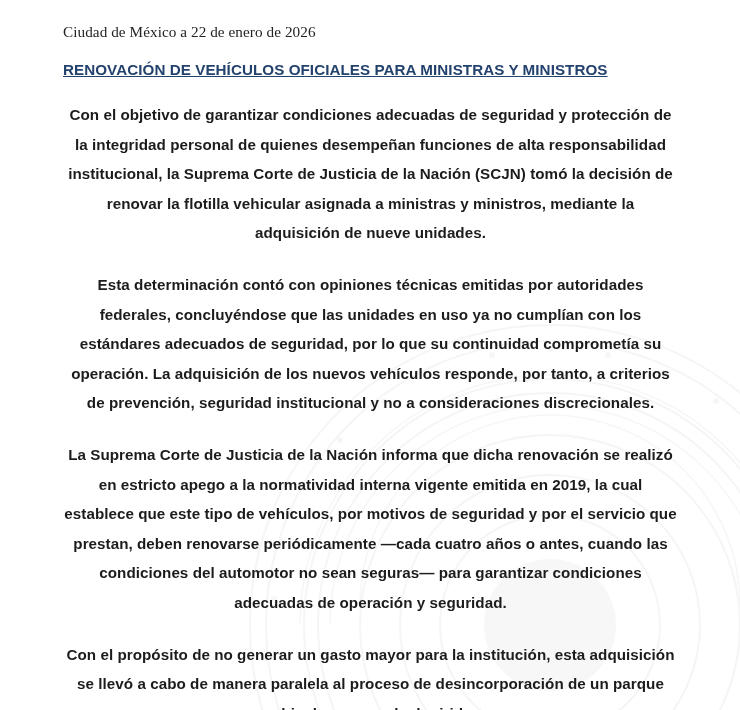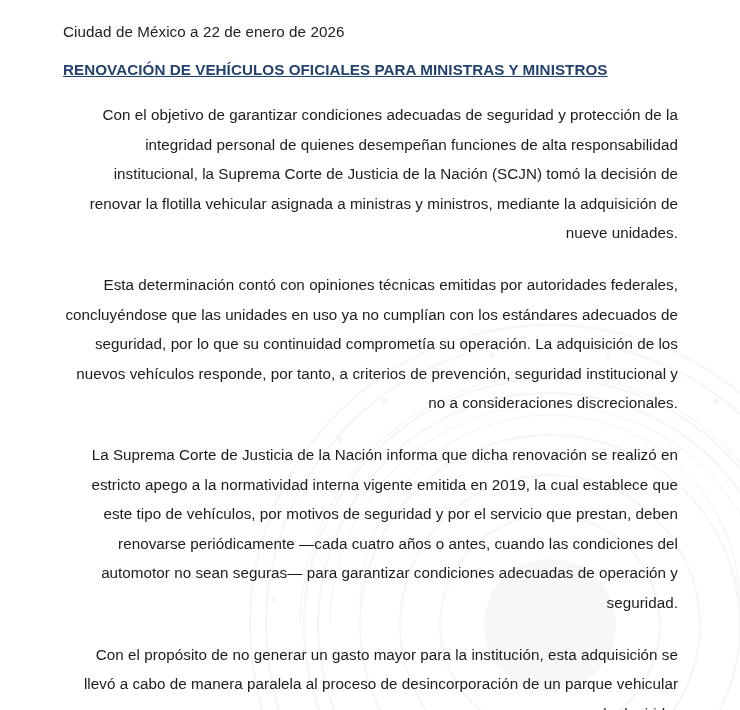--- a/index.html
+++ b/index.html
@@ -36,20 +36,21 @@
     box-sizing: border-box;
     height: 100%;
   }
 
   .dateline {
     font-size: 15.2px;
     line-height: 20px;
     color: #232323;
     letter-spacing: 0.005em;
     margin: 0 0 18px 0;
+    font-family: Liberation Serif, serif;
   }
 
   .doc-title {
     font-size: 15.2px;
     font-weight: bold;
     line-height: 20px;
     color: #23426d;
     letter-spacing: 0.004em;
     margin: 0 0 20px 0;
     text-decoration: underline;
@@ -59,21 +60,22 @@
     display: block;
   }
 
   .para {
     font-size: 15.2px;
     line-height: 29.6px;
     color: #1c1c1c;
     margin: 0 0 22px 0;
     letter-spacing: 0.003em;
     max-width: 616px;
-    text-align: right;
+    text-align: center;
+    font-weight: bold;
   }
 </style>
 </head>
 <body>
 
 <div id="watermark" aria-hidden="true">
   <svg viewBox="0 0 640 640" xmlns="http://www.w3.org/2000/svg">
     <g fill="none" stroke="#f2f2f3" stroke-width="2">
       <circle cx="320" cy="320" r="300"></circle>
       <circle cx="320" cy="320" r="284"></circle>

